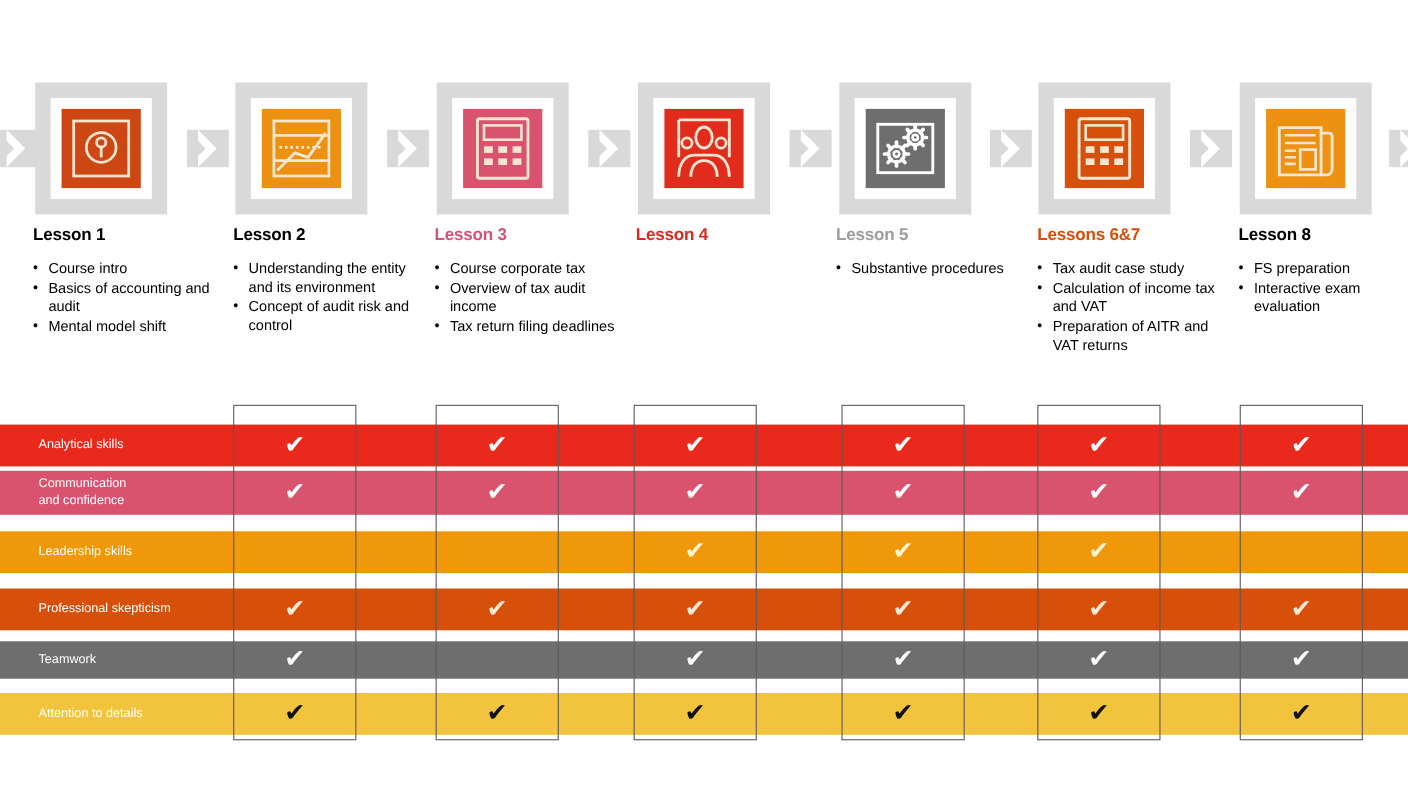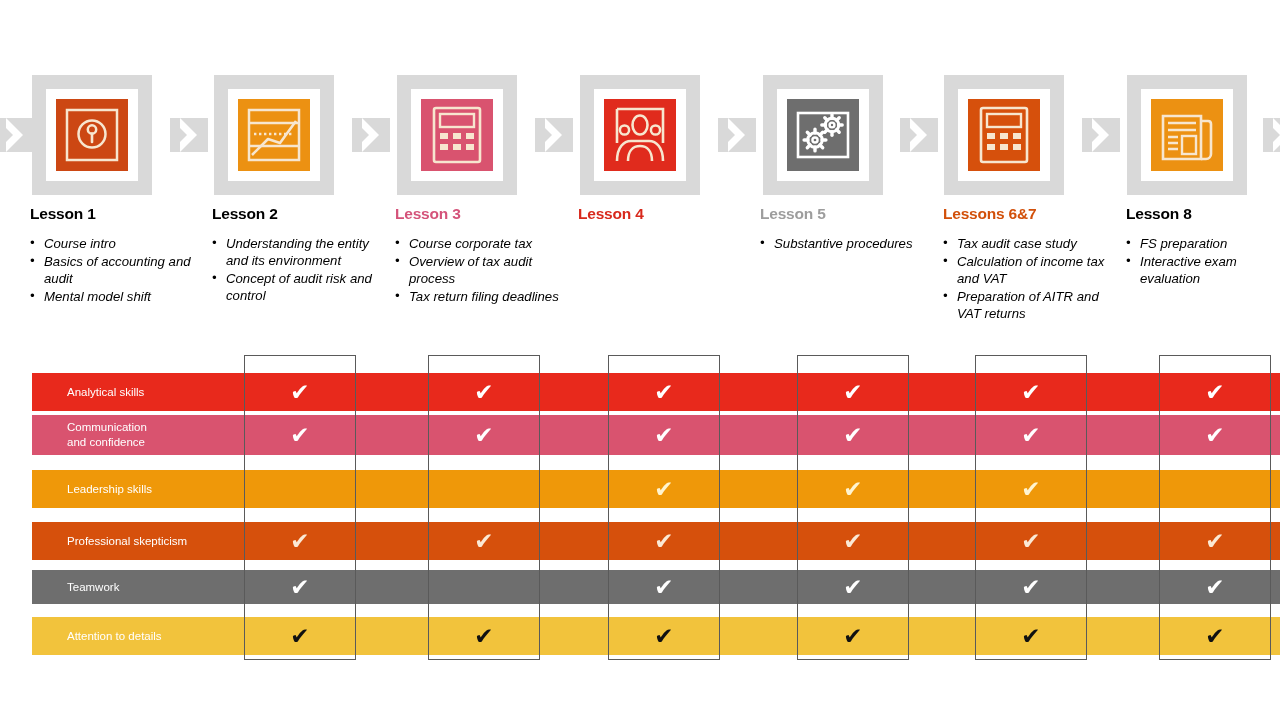--- a/index.html
+++ b/index.html
@@ -81,21 +81,20 @@
     font-size: 15.5px;
     font-weight: bold;
     letter-spacing: -0.2px;
     white-space: nowrap;
     line-height: 19px;
   }
   .bullets {
     margin: 12px 0 0 0;
     padding: 0;
     list-style: none;
-    font-style: italic;
   }
   .bullets li {
     position: relative;
     padding-left: 14px;
     font-size: 13.2px;
     line-height: 17px;
     color: #000000;
     margin-bottom: 1px;
   }
   .bullets li::before {
@@ -103,24 +102,23 @@
     position: absolute;
     left: 0; top: -1px;
     font-size: 13px;
     color: #000;
   }
 
   
   #matrix {
     position: absolute;
     left: 0;
-    top: 355px;
+    top: 368px;
     width: 1224px;
     height: 310px;
-    margin-left: 32px;
   }
   .col-box {
     position: absolute;
     top: 0;
     height: 305px;
     border: 1px solid #5a5a5a;
     box-sizing: border-box;
     background: transparent;
     z-index: 3;
   }
@@ -326,21 +324,21 @@
       <div class="lesson-title" style="color: rgb(0, 0, 0);">Lesson 2</div>
       <ul class="bullets">
         <li>Understanding the entity and its environment</li>
         <li>Concept of audit risk and control</li>
       </ul>
     </div>
     <div class="lesson-col" style="left: 395px; width: 170px;">
       <div class="lesson-title" style="color: rgb(212, 83, 122);">Lesson 3</div>
       <ul class="bullets">
         <li>Course corporate tax</li>
-        <li>Overview of tax audit process</li>
+        <li>Overview of tax audit income</li>
         <li>Tax return filing deadlines</li>
       </ul>
     </div>
     <div class="lesson-col" style="left: 578px; width: 170px;">
       <div class="lesson-title" style="color: rgb(216, 41, 28);">Lesson 4</div>
     </div>
     <div class="lesson-col" style="left: 760px; width: 170px;">
       <div class="lesson-title" style="color: rgb(157, 157, 157);">Lesson 5</div>
       <ul class="bullets">
         <li>Substantive procedures</li>

